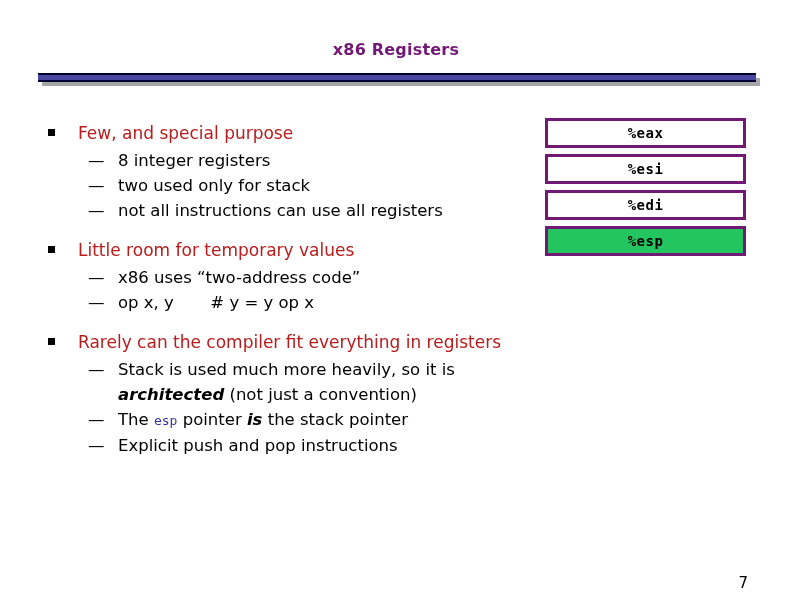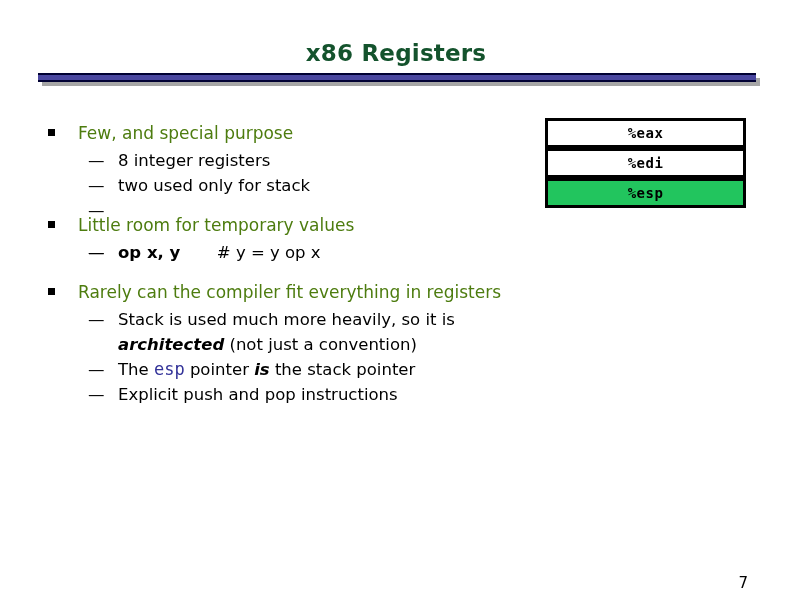--- a/index.html
+++ b/index.html
@@ -21,23 +21,23 @@
     height: 612px;
   }
 
   
   .title {
     position: absolute;
     left: 0;
     top: 40px;
     width: 792px;
     text-align: center;
-    font-size: 23px;
+    font-size: 16px;
     font-weight: bold;
-    color: #14532d;
+    color: #701a75;
     letter-spacing: 0.2px;
   }
 
   
   .rule-wrap {
     position: absolute;
     left: 38px;
     top: 73px;
     width: 718px;
     height: 12px;
@@ -75,21 +75,21 @@
   }
   .group.g2 { }
   .group.g3 { margin-top: 8px; }
 
   
   .l1 {
     position: relative;
     padding-left: 36px;
     font-size: 17px;
     line-height: 26px;
-    color: #4d7c0f;
+    color: #b91c1c;
     margin-bottom: 2px;
   }
   .l1 .sq {
     position: absolute;
     left: 6px;
     top: 9px;
     width: 7px;
     height: 7px;
     background: #000000;
   }
@@ -103,42 +103,43 @@
     color: #000000;
   }
   .l2 .dash {
     position: absolute;
     left: 46px;
     top: 0;
     font-size: 16.5px;
     line-height: 25px;
   }
 
-  .b { font-weight: bold; }
+  .b { font-weight: normal; }
   .i { font-style: italic; font-weight: bold; }
   .mono-esp {
     font-family: "DejaVu Sans Mono", monospace;
     color: #333399;
-    font-size: 17px;
+    font-size: 13px;
   }
   .hash-gap { display: inline-block; width: 26px; }
 
   
   .regs {
     position: absolute;
     left: 545px;
     top: 118px;
     width: 201px;
   }
   .reg {
     width: 201px;
     height: 30px;
     box-sizing: border-box;
-    border: 3px solid #000000;
+    border: 3px solid #701a75;
     background: #ffffff;
+    margin-bottom: 6px;
     font-family: "DejaVu Sans Mono", monospace;
     font-weight: bold;
     font-size: 14px;
     color: #000000;
     display: flex;
     align-items: center;
     justify-content: center;
     letter-spacing: 0.5px;
   }
   .reg.gray {
@@ -176,30 +177,32 @@
       <div class="l2">
         <span class="dash">—</span>
         <span>8 integer registers</span>
       </div>
       <div class="l2">
         <span class="dash">—</span>
         <span>two used only for stack</span>
       </div>
       <div class="l2">
         <span class="dash">—</span>
+        <span>not all instructions can use all registers</span>
       </div>
     </div>
 
     <div class="group g2">
       <div class="l1">
         <span class="sq"></span>
         <span>Little room for temporary values</span>
       </div>
       <div class="l2">
         <span class="dash">—</span>
+        <span>x86 uses “two-address code”</span>
       </div>
       <div class="l2">
         <span class="dash">—</span>
         <span class="b">op x, y</span>
         <span class="hash-gap"></span>
         <span>#  y = y op x</span>
       </div>
     </div>
 
     <div class="group g3">
@@ -218,19 +221,20 @@
       <div class="l2">
         <span class="dash">—</span>
         <span>Explicit push and pop instructions</span>
       </div>
     </div>
 
   </div>
 
   <div class="regs">
     <div class="reg">%eax</div>
+    <div class="reg">%esi</div>
     <div class="reg">%edi</div>
     <div class="reg gray">%esp</div>
   </div>
 
   <div class="page-num">7</div>
 
 </div>
 
 </body></html>

